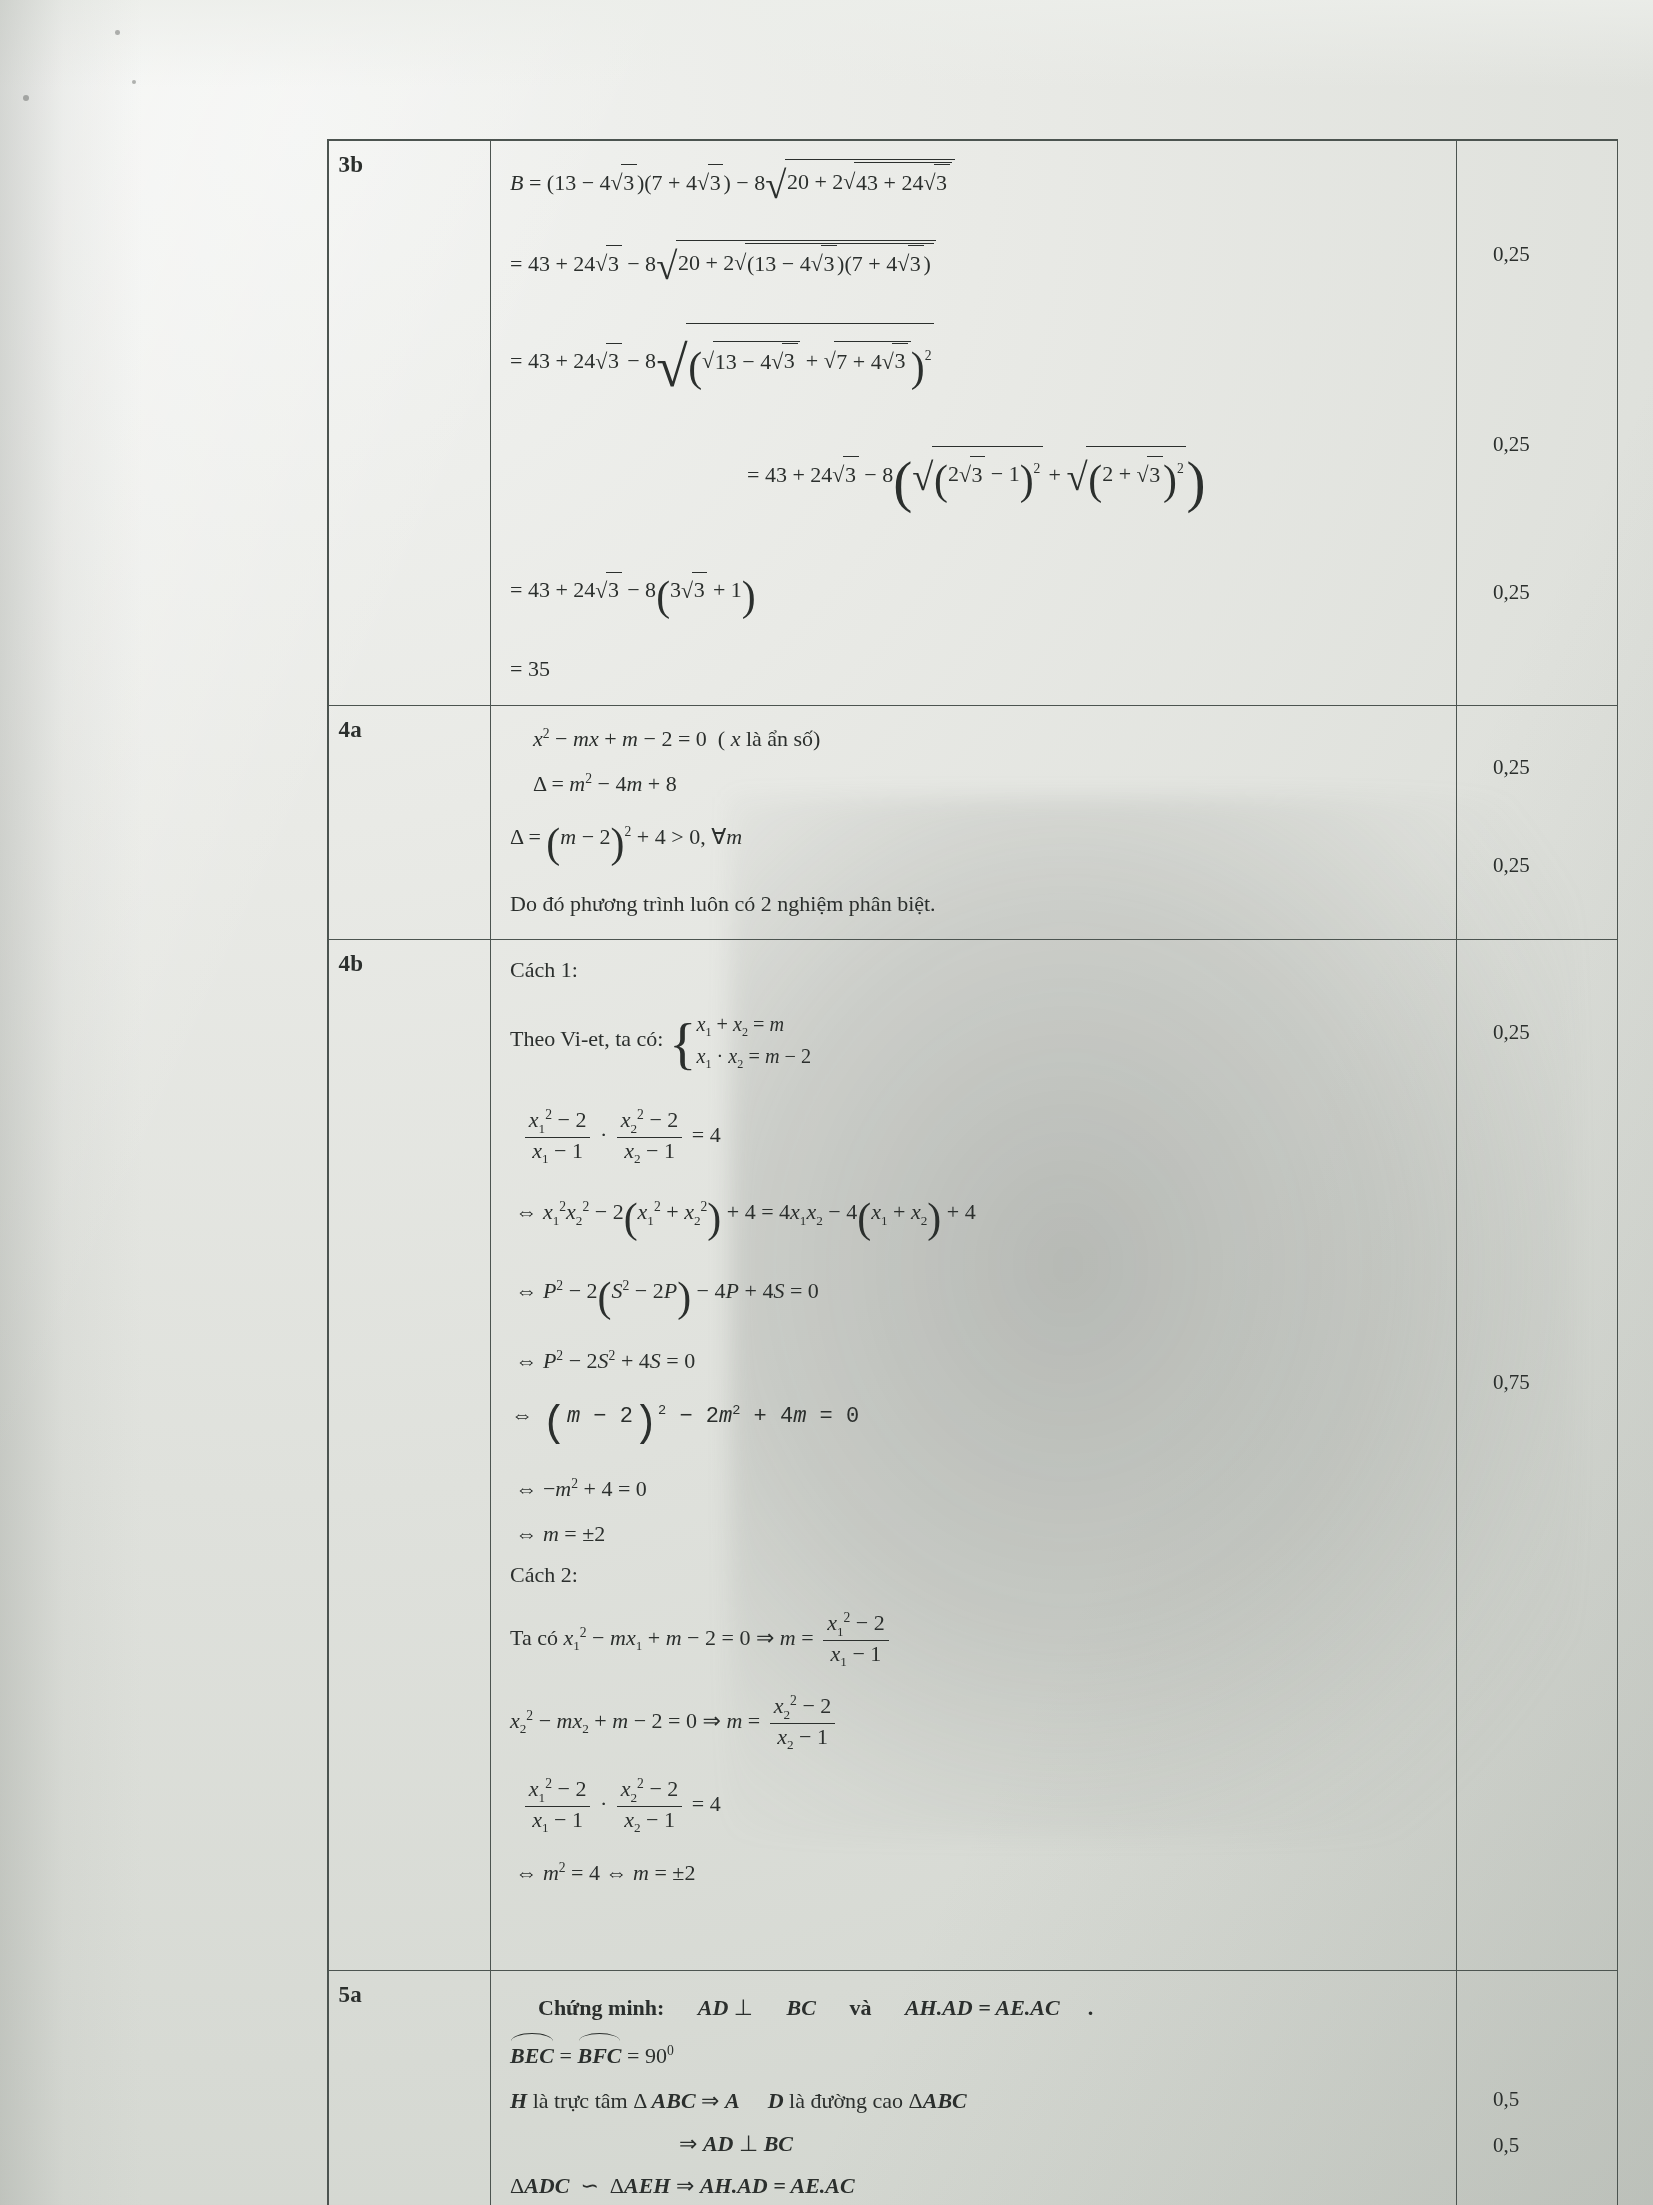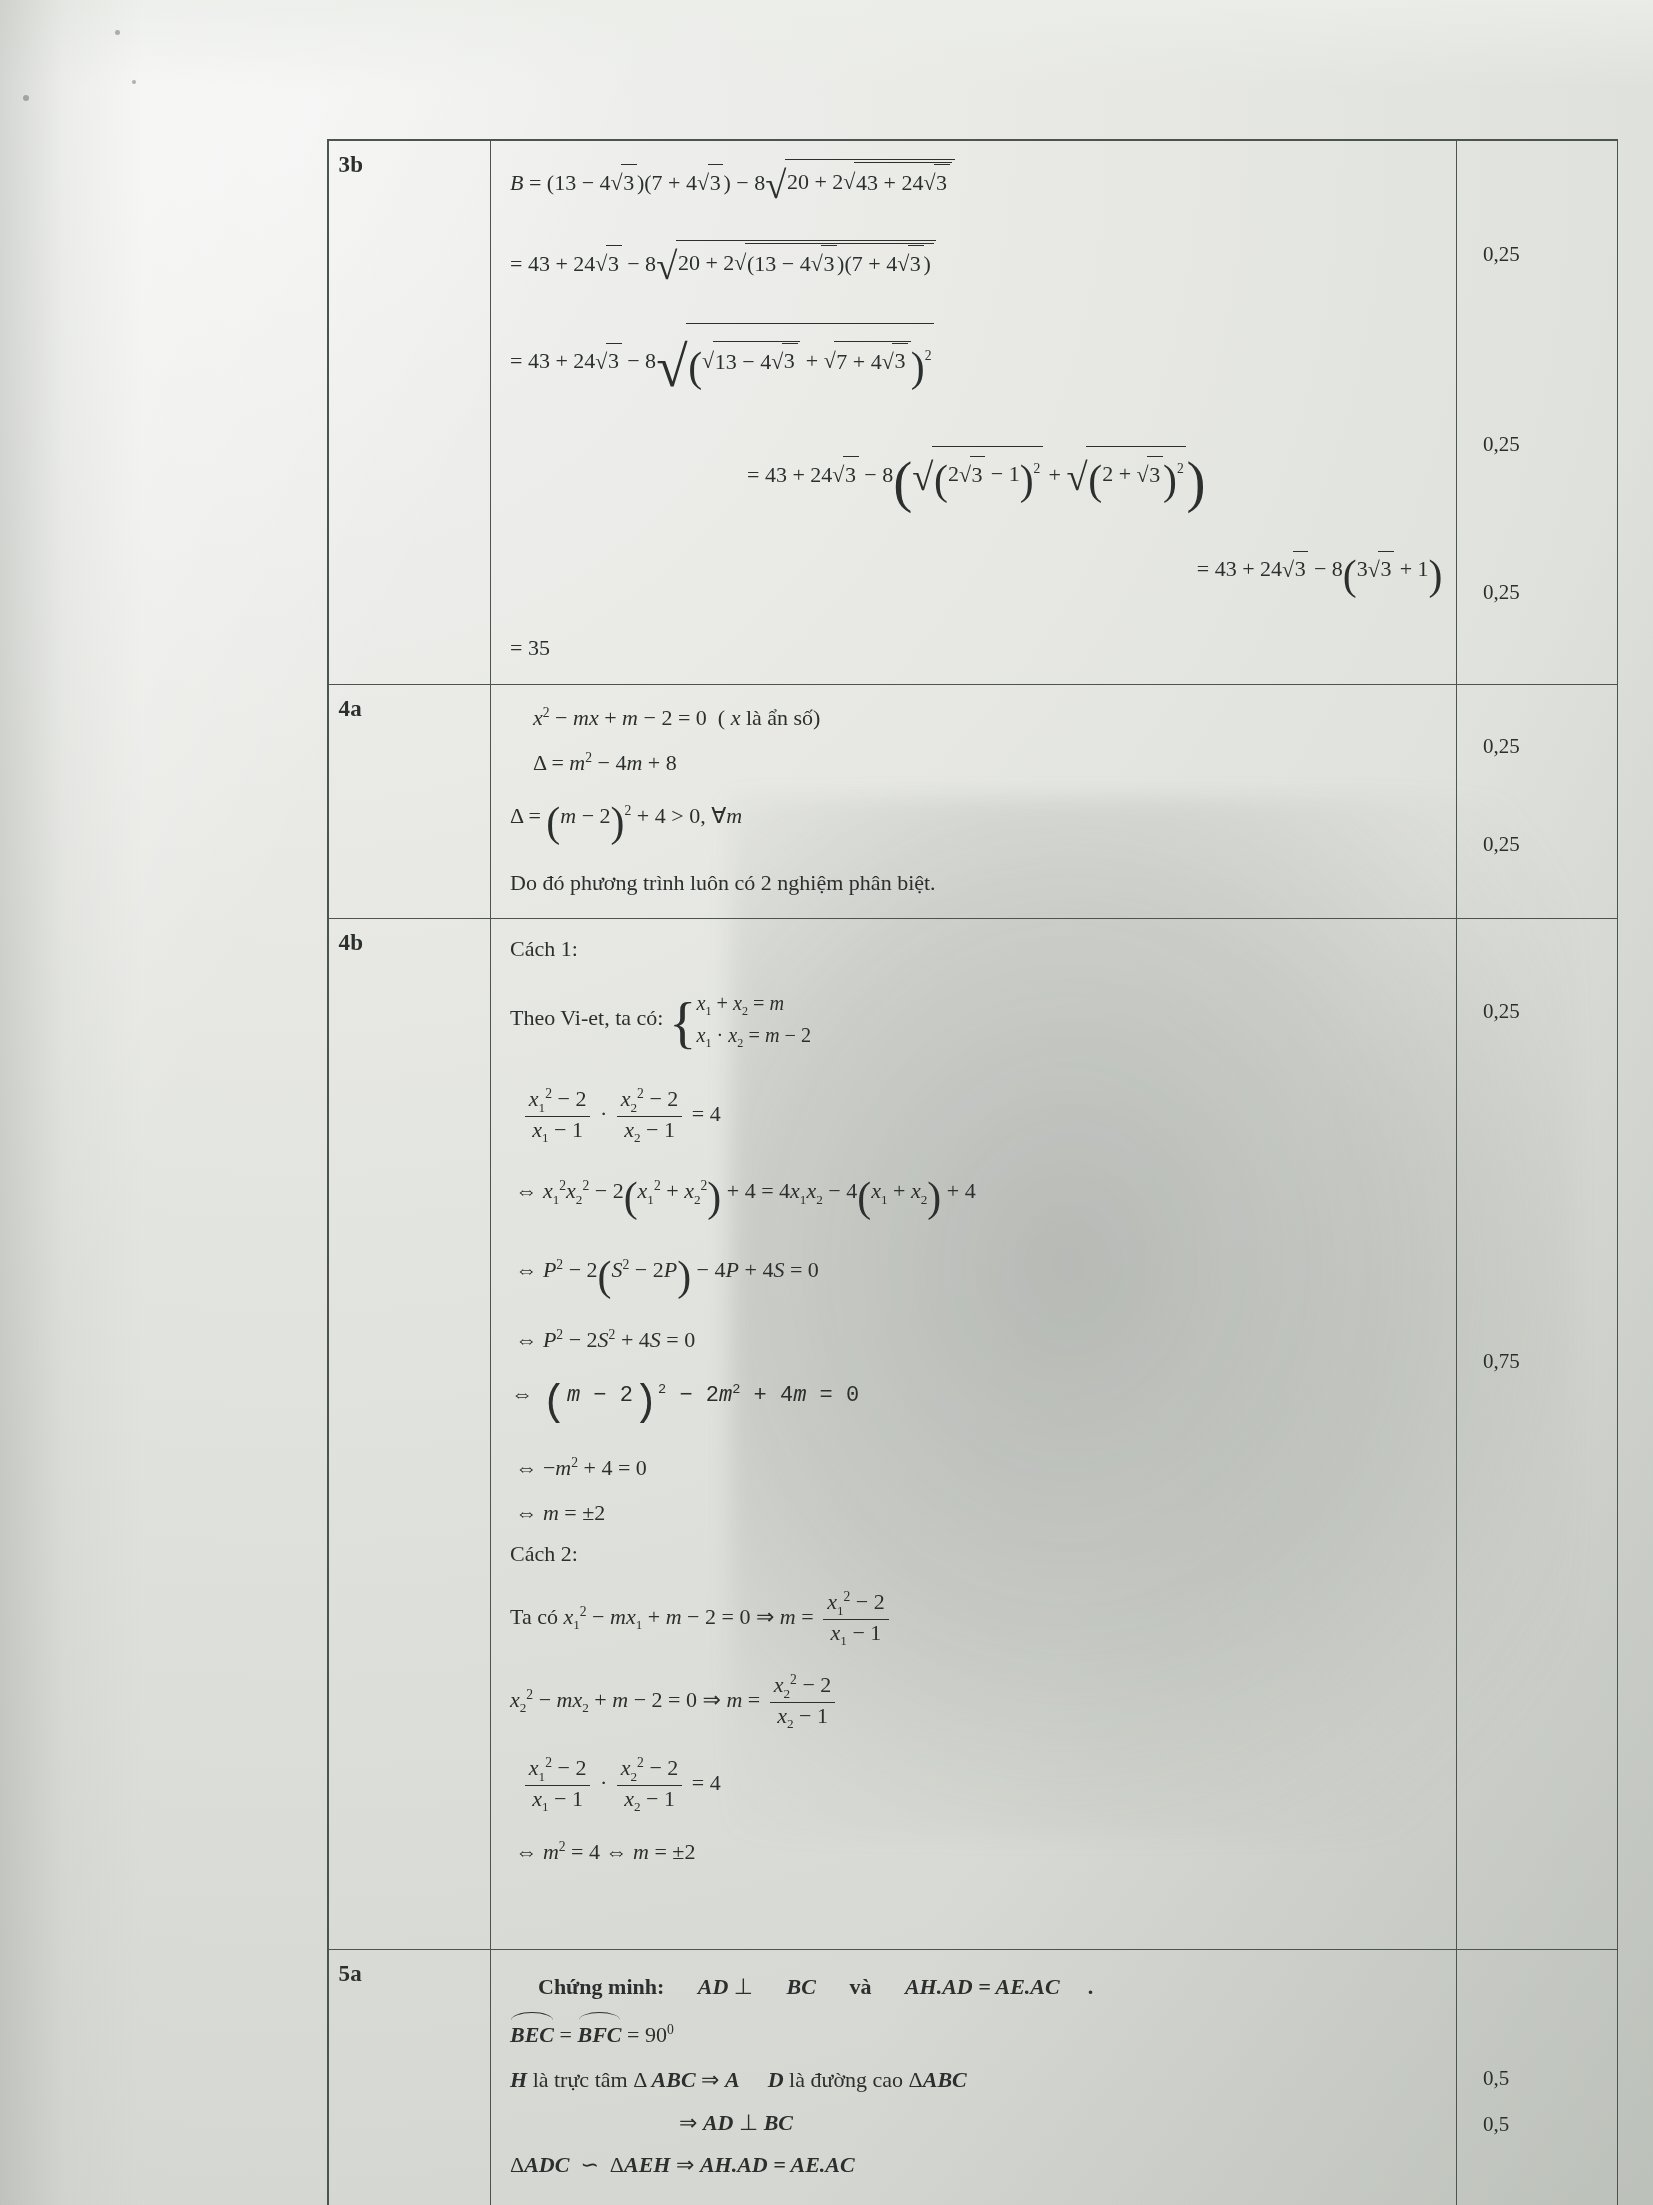--- a/index.html
+++ b/index.html
@@ -91,21 +91,21 @@
     font-size: 23px;
     padding: 10.8px 0 0 9.5px;
     letter-spacing: 0.3px;
   }
   .score-cell {
     position: relative;
     font-size: 21px;
   }
   .score {
     position: absolute;
-    left: 26px;
+    left: 36px;
     white-space: nowrap;
   }
   .body {
     padding: 9.5px 13.5px 13.5px 19px;
     font-size: 22px;
     line-height: 1.5;
   }
   .line { margin: 6.8px 0 12px 0; white-space: nowrap; }
   .txt { font-family: "Liberation Serif", serif; }
   i, .it { font-style: italic; font-family: "Liberation Serif", serif; font-weight: bold; }
@@ -210,21 +210,21 @@
         </div>
 
         <div class="line" style="margin-top:27px;">
           = 43 + 24<span class="rad"><span class="sign">√</span><span class="arg">3</span></span> − 8<span class="rad radxl"><span class="sign">√</span><span class="arg"><span class="paren-big">(</span><span class="rad"><span class="sign">√</span><span class="arg">13 − 4<span class="rad"><span class="sign">√</span><span class="arg">3</span></span></span></span> + <span class="rad"><span class="sign">√</span><span class="arg">7 + 4<span class="rad"><span class="sign">√</span><span class="arg">3</span></span></span></span><span class="paren-big">)</span><sup class="e">2</sup></span></span>
         </div>
 
         <div class="line" style="margin-top:30px;text-align:center;">
           = 43 + 24<span class="rad"><span class="sign">√</span><span class="arg">3</span></span> − 8<span class="paren-xl">(</span><span class="rad radbig"><span class="sign">√</span><span class="arg"><span class="paren-big">(</span>2<span class="rad"><span class="sign">√</span><span class="arg">3</span></span> − 1<span class="paren-big">)</span><sup class="e">2</sup></span></span> + <span class="rad radbig"><span class="sign">√</span><span class="arg"><span class="paren-big">(</span>2 + <span class="rad"><span class="sign">√</span><span class="arg">3</span></span><span class="paren-big">)</span><sup class="e">2</sup></span></span><span class="paren-xl">)</span>
         </div>
 
-        <div class="line" style="margin-top:19px;text-align:right;">
+        <div class="line" style="margin-top:40px;">
           = 43 + 24<span class="rad"><span class="sign">√</span><span class="arg">3</span></span> − 8<span class="paren-big">(</span>3<span class="rad"><span class="sign">√</span><span class="arg">3</span></span> + 1<span class="paren-big">)</span>
         </div>
 
         <div class="line" style="margin-top:24px;margin-bottom:6.8px;">
           = 35
         </div>
 
       </div>
     </td>
     <td class="score-cell">

